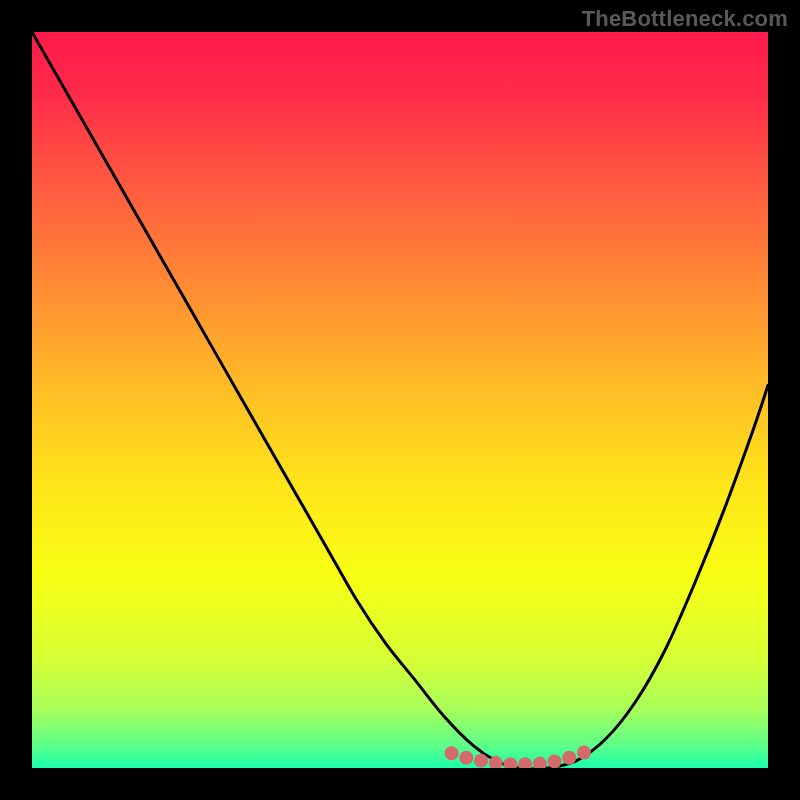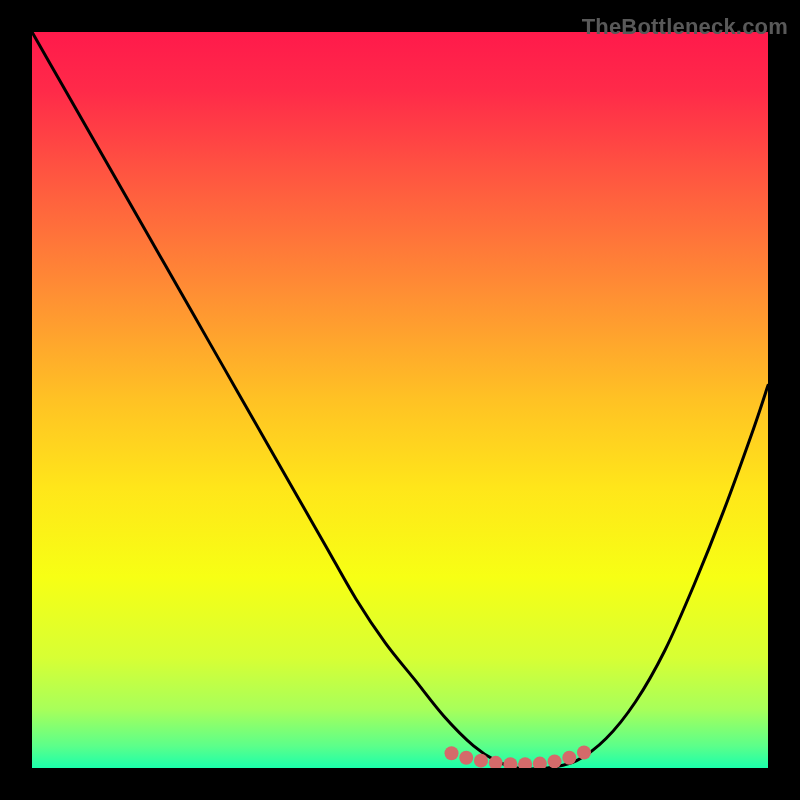--- a/index.html
+++ b/index.html
@@ -12,21 +12,21 @@
     font-family: Arial, Helvetica, sans-serif;
   }
   .frame {
     position: relative;
     width: 800px;
     height: 800px;
     background: #000;
   }
   .watermark {
     position: absolute;
-    top: 14px;
+    top: 6px;
     right: 12px;
     color: #595959;
     font-size: 22px;
     font-weight: bold;
     letter-spacing: 0.2px;
     z-index: 30;
   }
   .plot-area {
     position: absolute;
     left: 32px;

